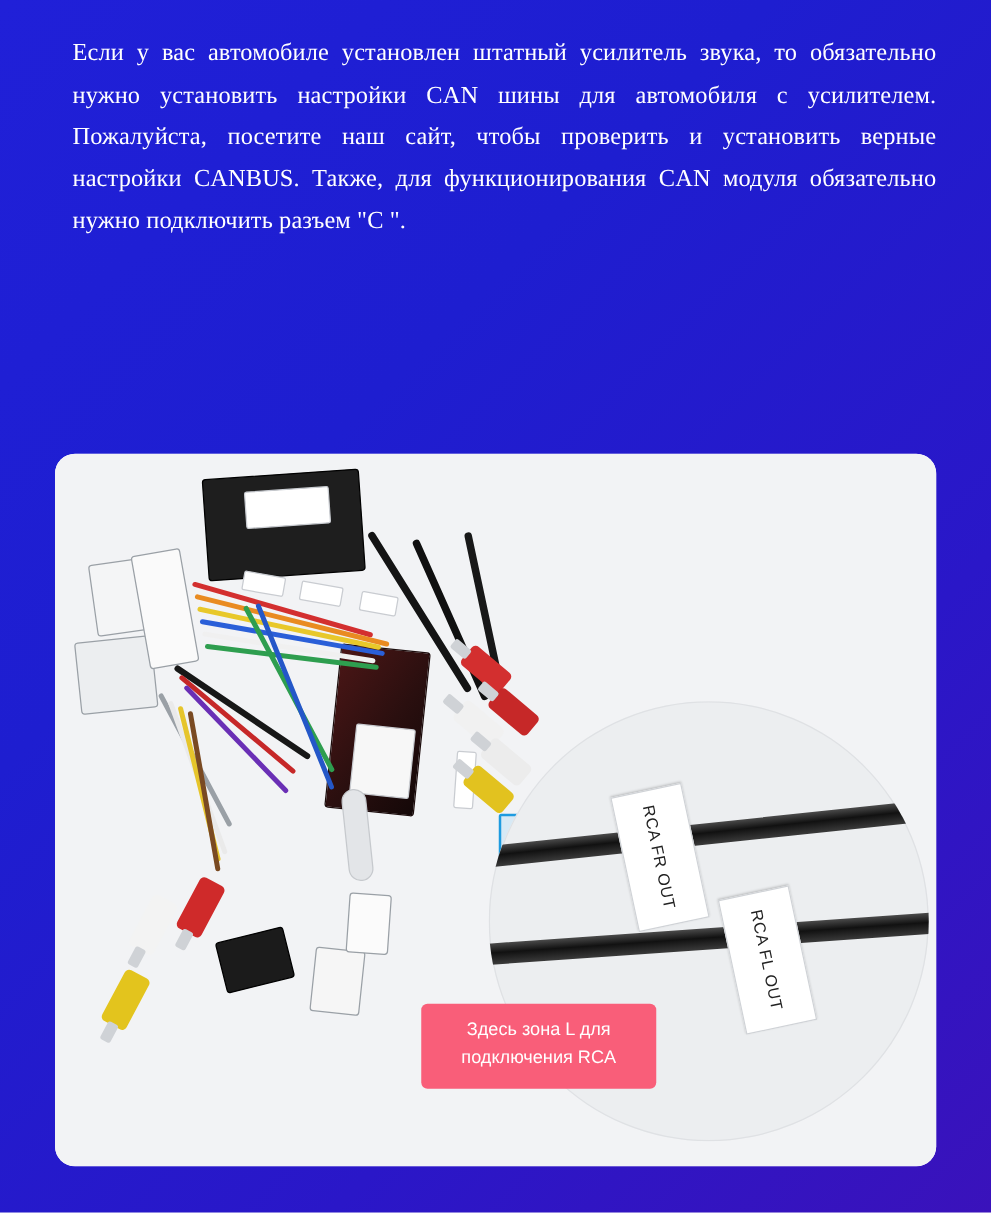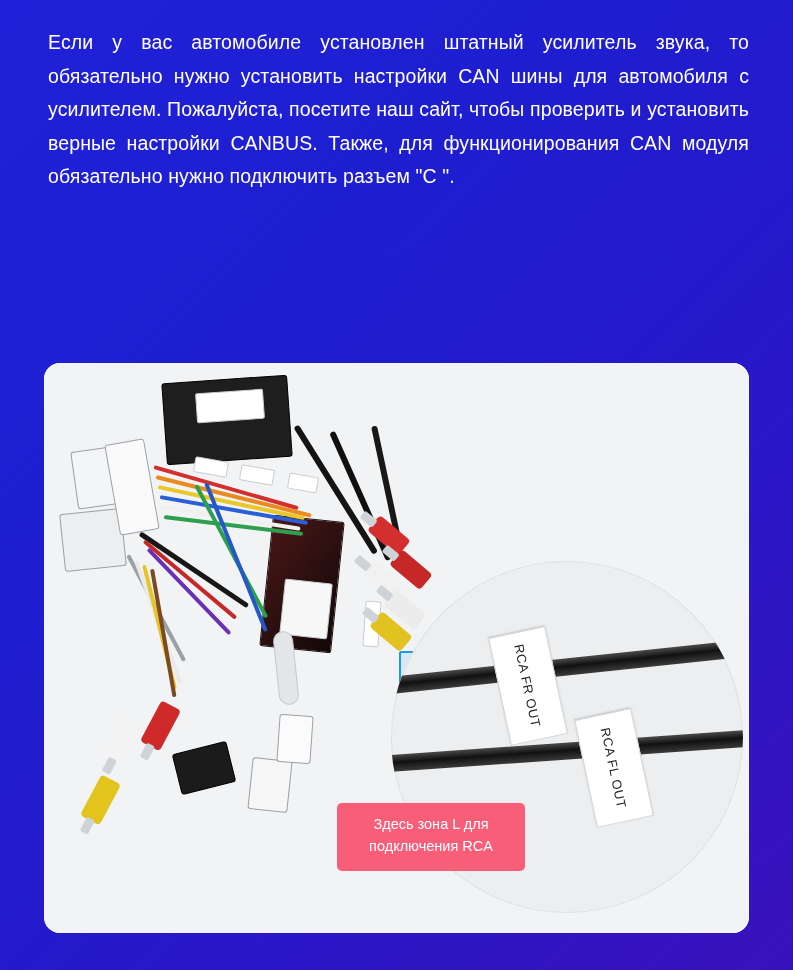--- a/index.html
+++ b/index.html
@@ -22,21 +22,21 @@
     padding: 26px 44px 0 44px;
   }
   .instructions {
     font-size: 19.5px;
     line-height: 1.72;
     color: #ffffff;
     text-align: justify;
     text-justify: inter-word;
     letter-spacing: 0.1px;
   }
-  .instructions p { margin: 0 0 0 4px; }
+  .instructions p { margin: 0 0 0 14px; font-family: Liberation Serif, serif; }
   .para-white { color: #ffffff; }
   .para-cyan { color: #3bbdf5; }
   .photo-card {
     position: absolute;
     left: 44px;
     top: 363px;
     width: 705px;
     height: 570px;
     background: #ffffff;
     border-radius: 16px;

